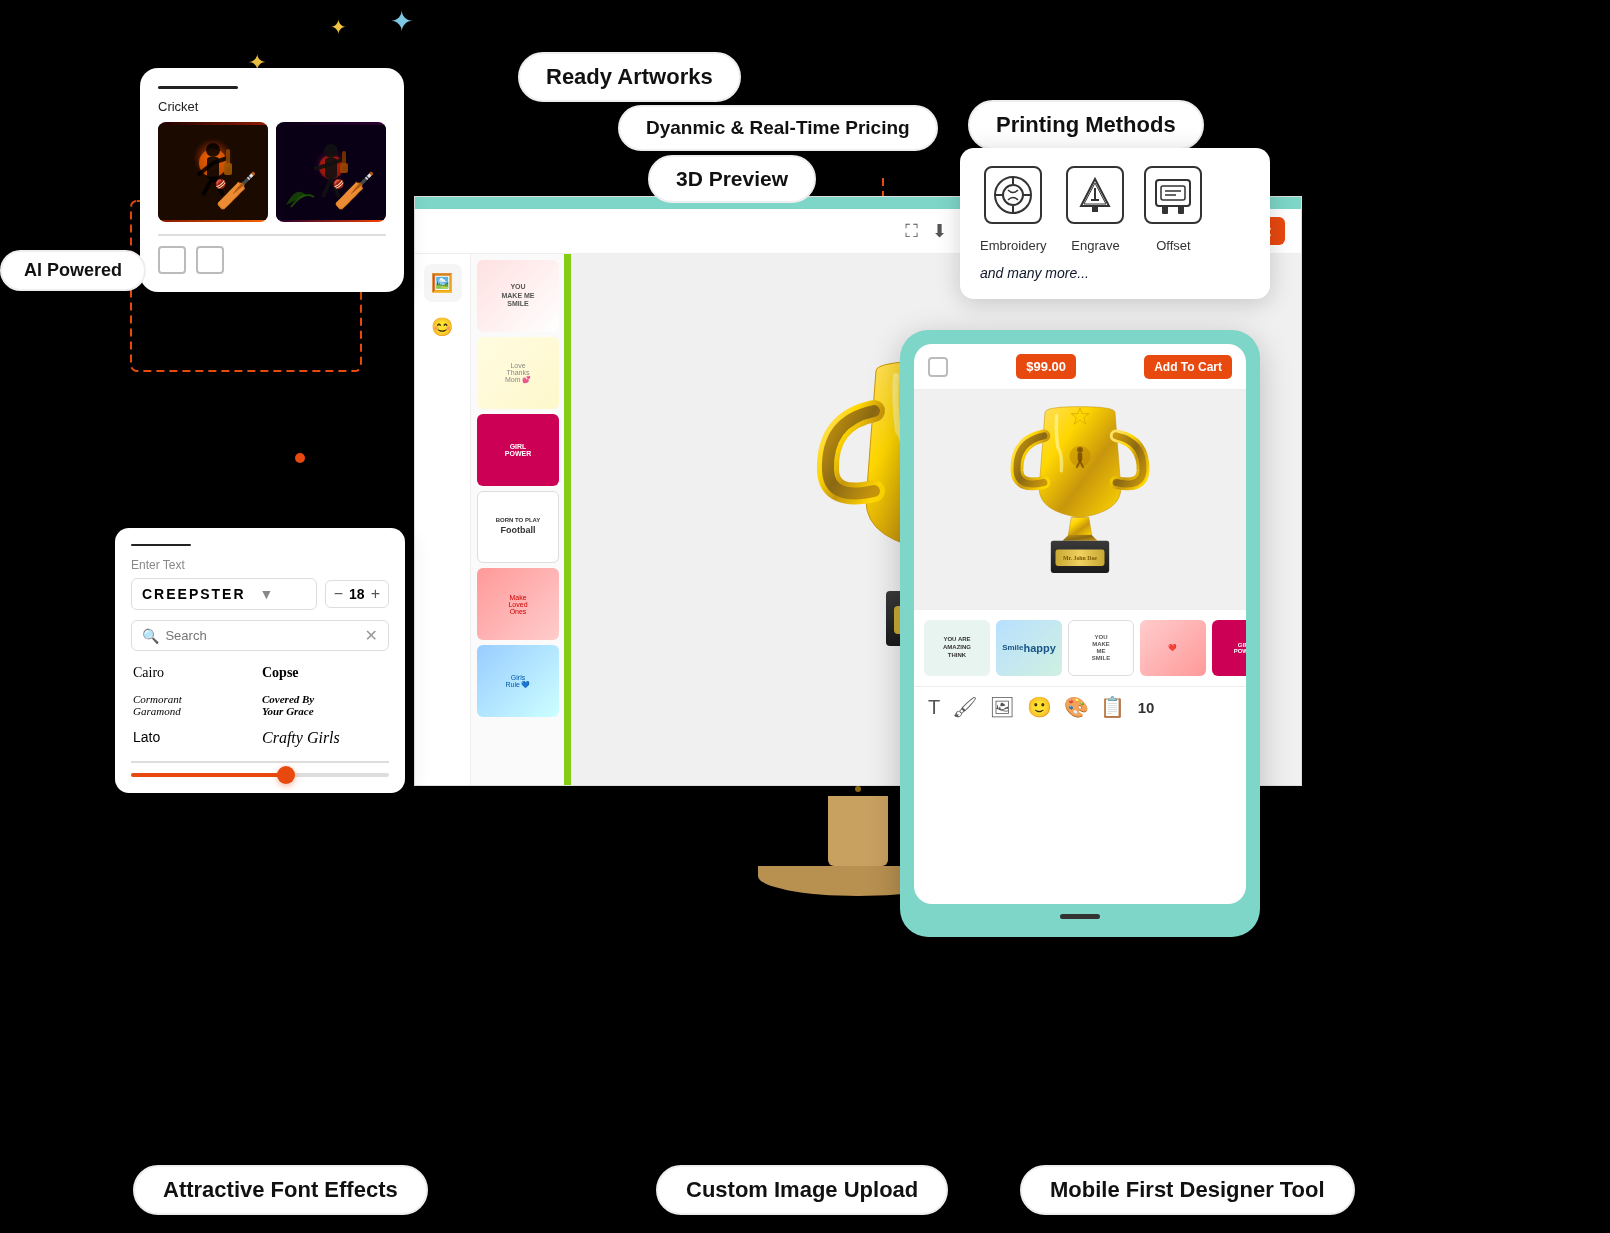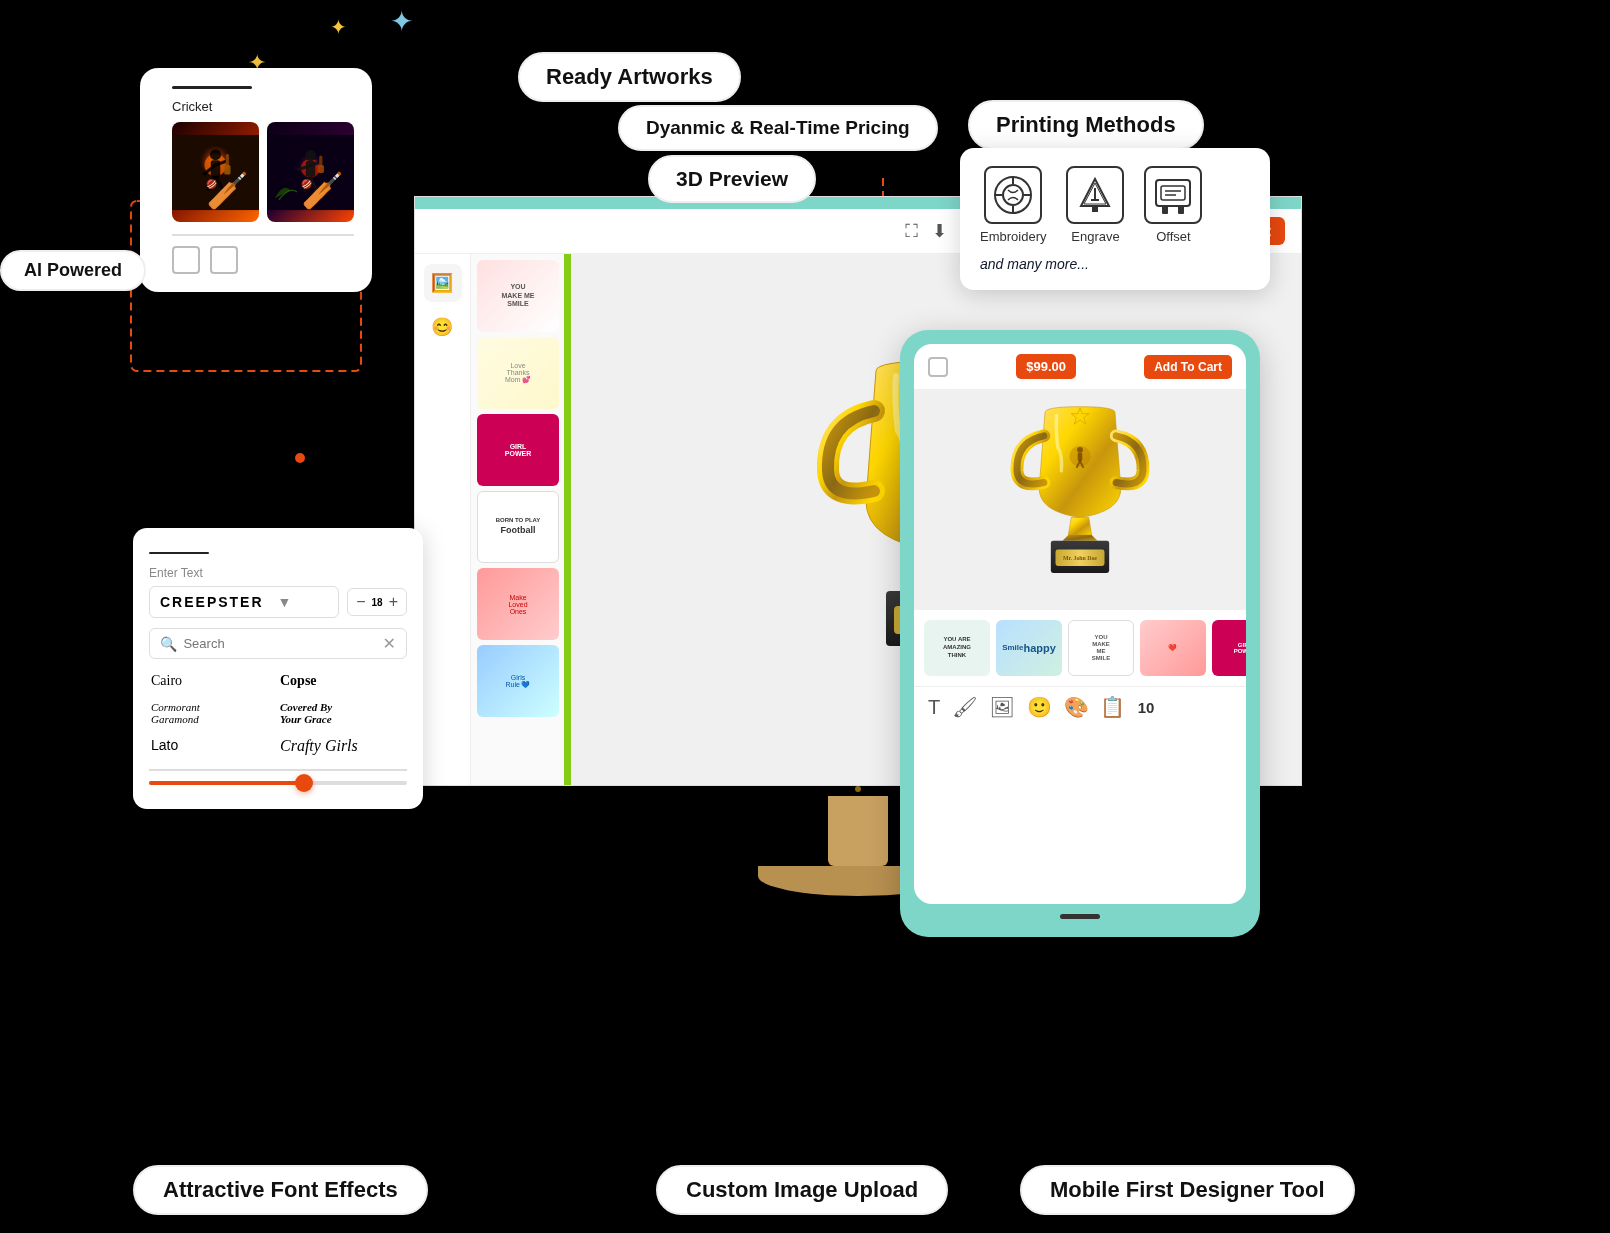--- a/index.html
+++ b/index.html
@@ -34,24 +34,24 @@
       color: #111;
       border: 2px solid #eee;
       z-index: 100;
     }
 
     
     .ai-panel {
       position: absolute;
       top: 68px;
       left: 140px;
-      width: 232px;
+      width: 264px;
       background: #fff;
       border-radius: 18px;
-      padding: 18px 18px 18px 32px;
+      padding: 18px 18px 18px 18px;
       z-index: 50;
       box-shadow: 0 4px 24px rgba(0,0,0,0.18);
     }
     .ai-panel-line {
       height: 3px;
       background: #222;
       border-radius: 2px;
       width: 80px;
       margin-bottom: 10px;
     }
@@ -269,25 +269,25 @@
       width: 200px;
       height: 30px;
       background: #b89050;
       border-radius: 0 0 50% 50% / 0 0 20px 20px;
     }
 
     
     .font-panel {
       position: absolute;
       top: 528px;
-      left: 133px;
+      left: 115px;
       width: 290px;
       background: #fff;
       border-radius: 14px;
-      padding: 24px 16px;
+      padding: 16px 16px;
       z-index: 60;
       box-shadow: 0 4px 24px rgba(0,0,0,0.18);
     }
     .font-panel-line { height: 2px; background: #222; border-radius: 2px; width: 60px; margin-bottom: 12px; }
     .font-panel-input-label { font-size: 12px; color: #888; margin-bottom: 6px; }
     .font-selector-row {
       display: flex;
       align-items: center;
       gap: 8px;
       margin-bottom: 10px;
@@ -302,21 +302,21 @@
       letter-spacing: 2px;
     }
     .font-size-ctrl {
       display: flex;
       align-items: center;
       gap: 6px;
       border: 1.5px solid #ddd;
       border-radius: 6px;
       padding: 4px 8px;
     }
-    .font-size-num { font-size: 10px; font-weight: 600; }
+    .font-size-num { font-size: 14px; font-weight: 600; }
     .font-size-btn { font-size: 16px; cursor: pointer; color: #555; }
     .font-search-row {
       display: flex;
       align-items: center;
       border: 1.5px solid #ddd;
       border-radius: 6px;
       padding: 5px 10px;
       margin-bottom: 10px;
       gap: 6px;
     }
@@ -358,21 +358,21 @@
     .printing-icons-row {
       display: flex;
       align-items: flex-start;
       gap: 20px;
       margin-bottom: 12px;
     }
     .printing-icon-item {
       display: flex;
       flex-direction: column;
       align-items: center;
-      gap: 5px;
+      gap: 14px;
     }
     .print-icon-circle {
       width: 58px;
       height: 58px;
       border: 2px solid #333;
       border-radius: 8px;
       display: flex;
       align-items: center;
       justify-content: center;
       font-size: 28px;

